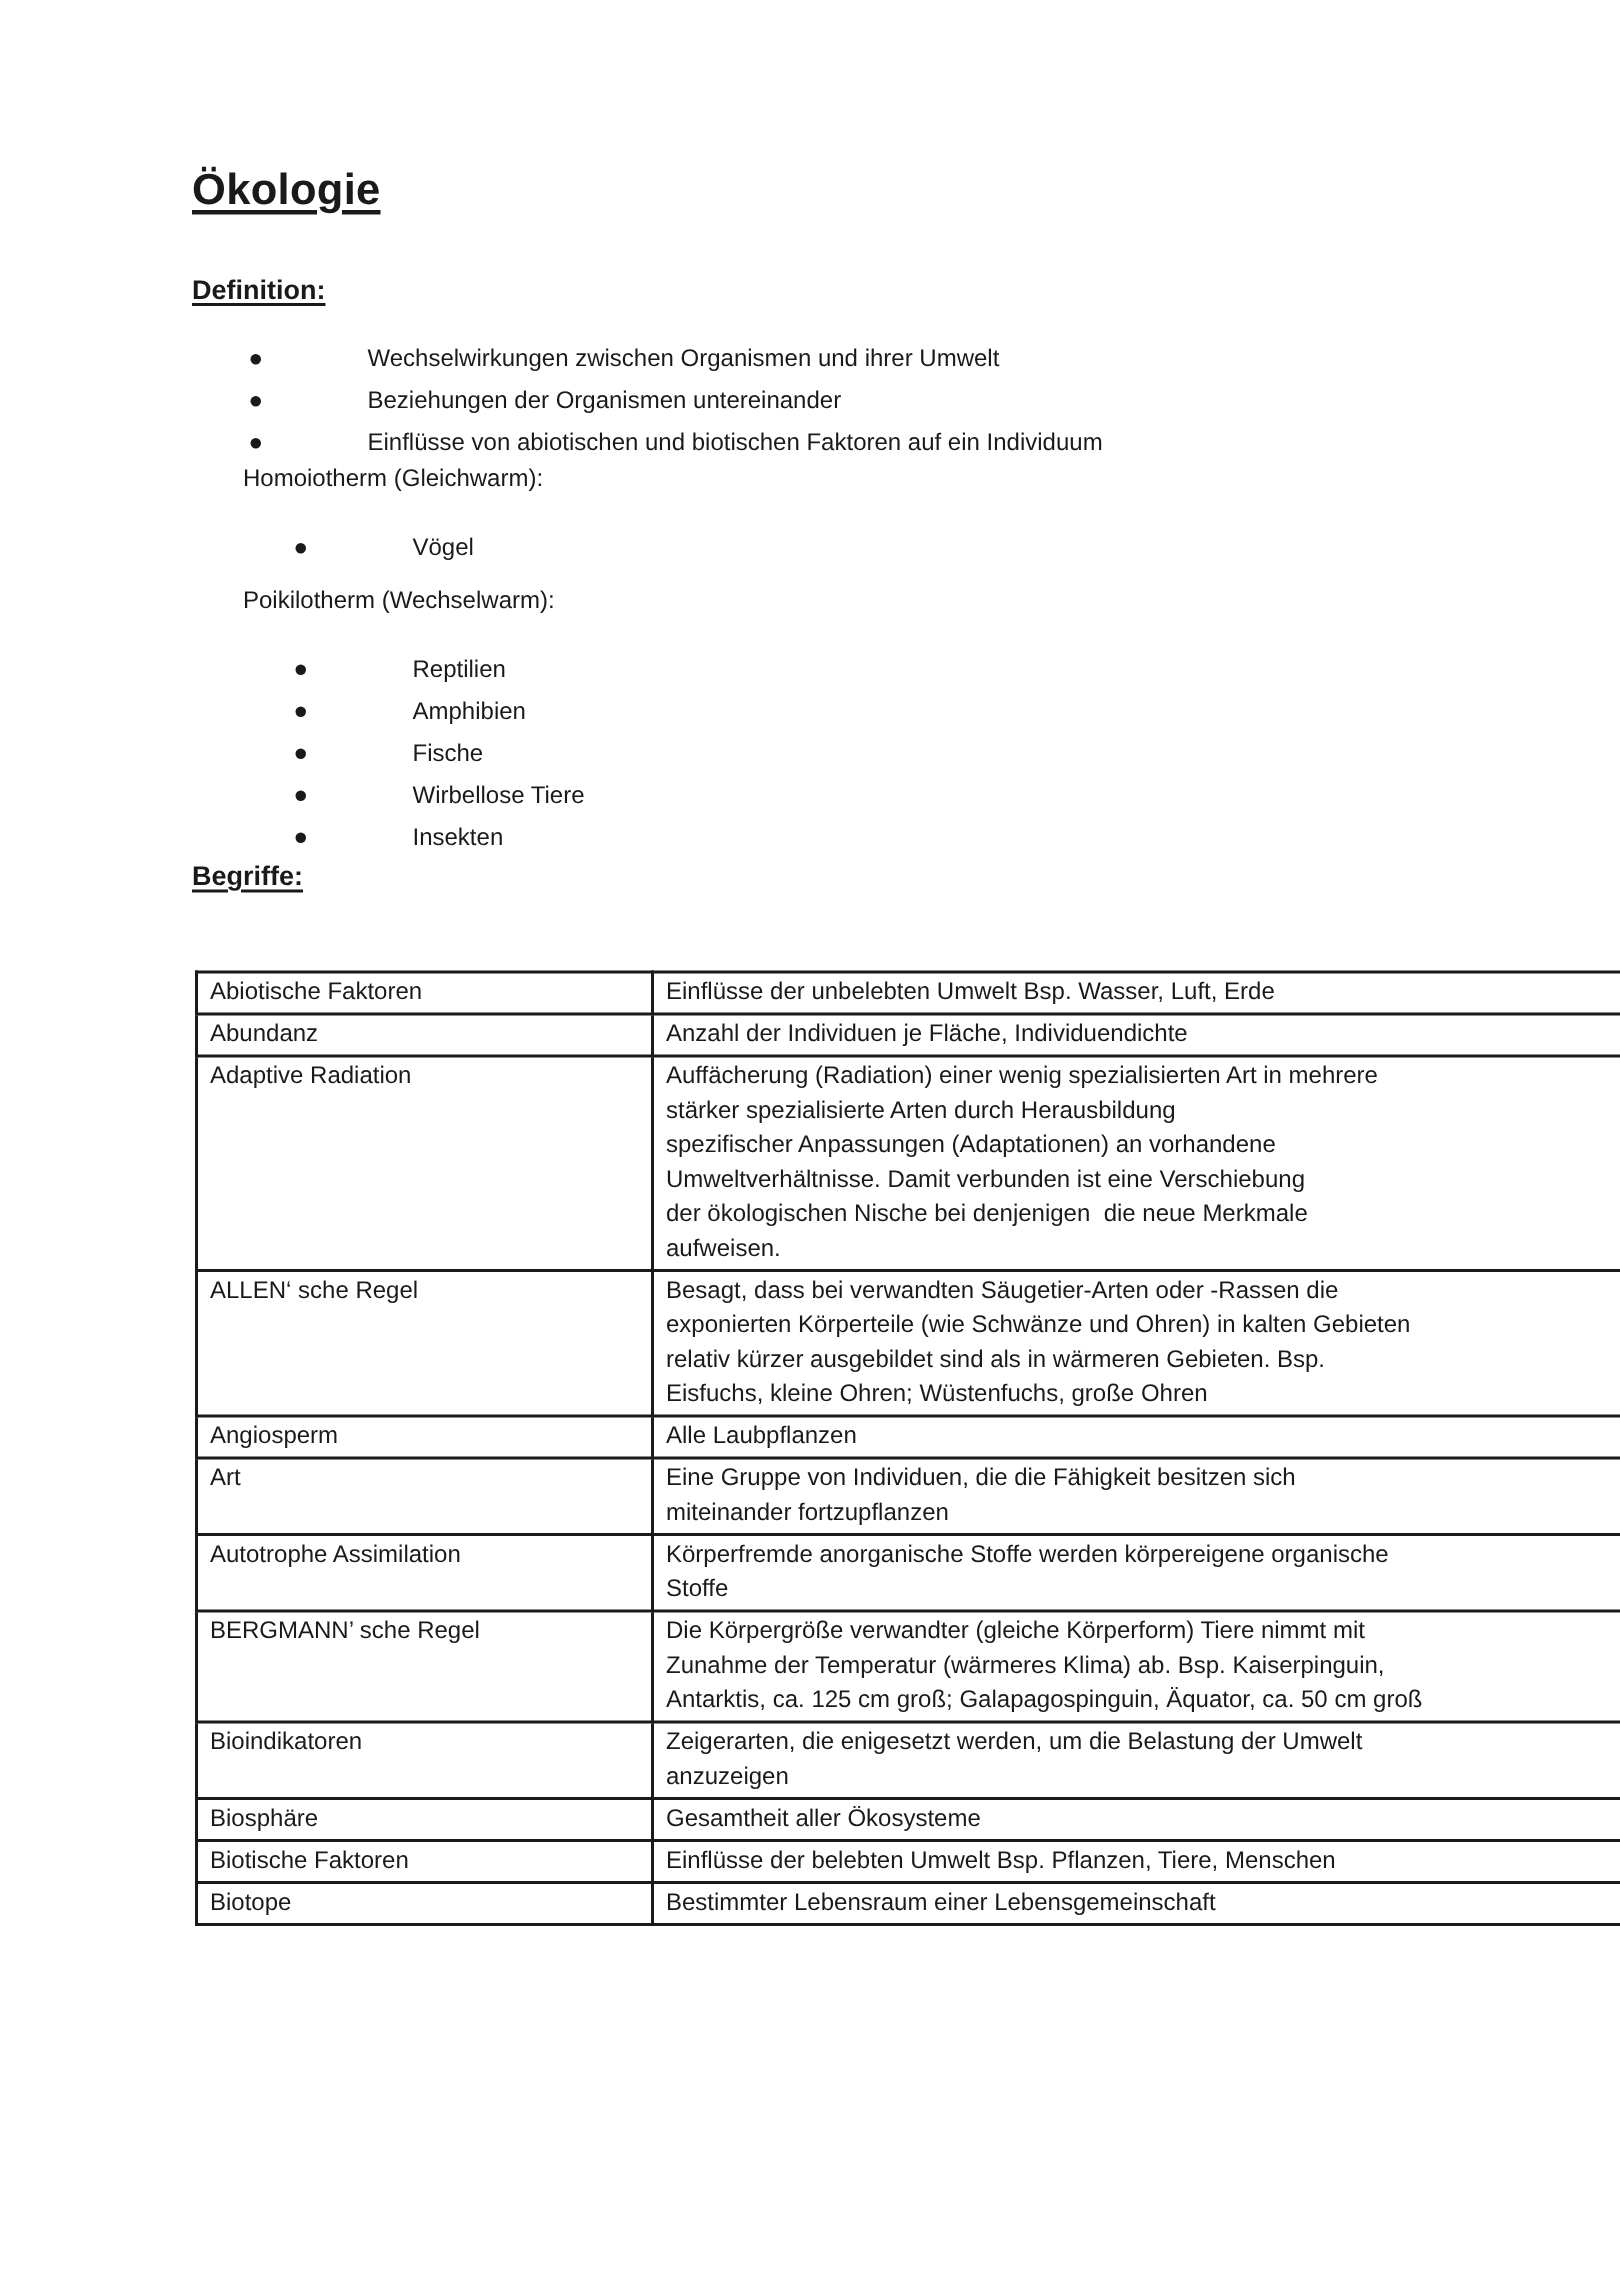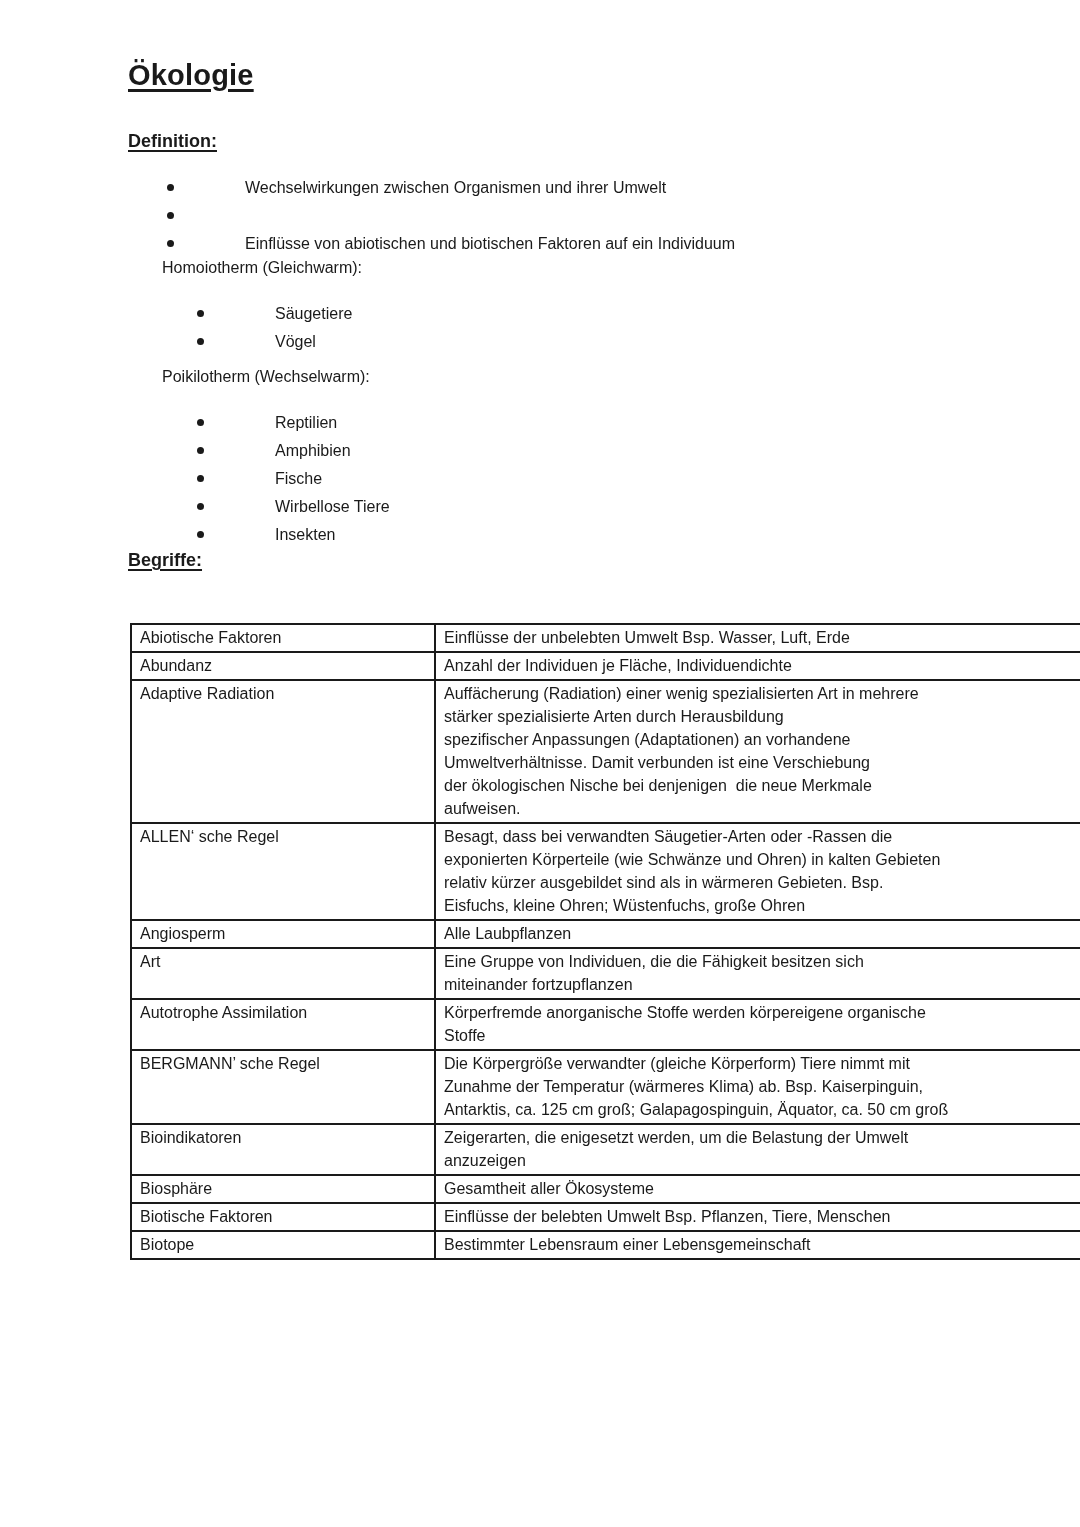--- a/index.html
+++ b/index.html
@@ -6,21 +6,21 @@
   html, body {
     width: 1080px; height: 1527px;
     background: #ffffff;
     font-family: "Liberation Sans", sans-serif;
     color: #1a1a1a;
     overflow: hidden;
   }
   .page {
     position: relative;
     width: 1080px; height: 1527px;
-    padding: 56px 100px 0 128px;
+    padding: 108px 100px 0 128px;
   }
   .doc-title {
     font-size: 29px;
     font-weight: bold;
     line-height: 38px;
     text-decoration: underline;
     text-decoration-thickness: 2.5px;
     text-underline-offset: 4px;
     letter-spacing: 0.2px;
   }
@@ -91,34 +91,31 @@
 
   <h2 class="sub-heading definition">Definition:</h2>
 
   <ul class="blist def-list">
     <li>
       <span class="bullet"></span>
       <span>Wechselwirkungen zwischen Organismen und ihrer Umwelt</span>
     </li>
     <li>
       <span class="bullet"></span>
+      <span>Beziehungen der Organismen untereinander</span>
     </li>
     <li>
       <span class="bullet"></span>
       <span>Einflüsse von abiotischen und biotischen Faktoren auf ein Individuum</span>
     </li>
   </ul>
 
   <div class="thermo">
     <p class="thermo-heading first">Homoiotherm (Gleichwarm):</p>
     <ul class="blist thermo-list">
-      <li>
-        <span class="bullet"></span>
-        <span>Säugetiere</span>
-      </li>
       <li>
         <span class="bullet"></span>
         <span>Vögel</span>
       </li>
     </ul>
 
     <p class="thermo-heading second">Poikilotherm (Wechselwarm):</p>
     <ul class="blist thermo-list">
       <li>
         <span class="bullet"></span>

